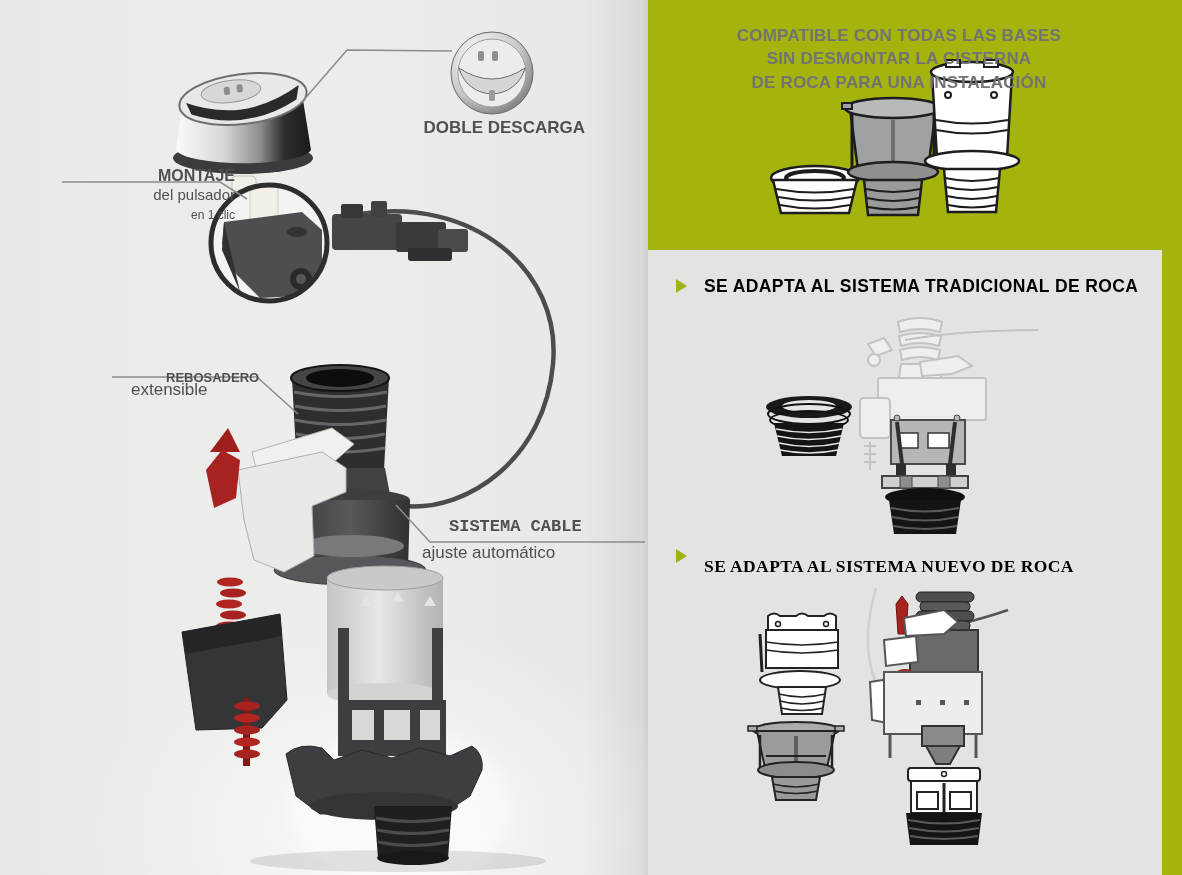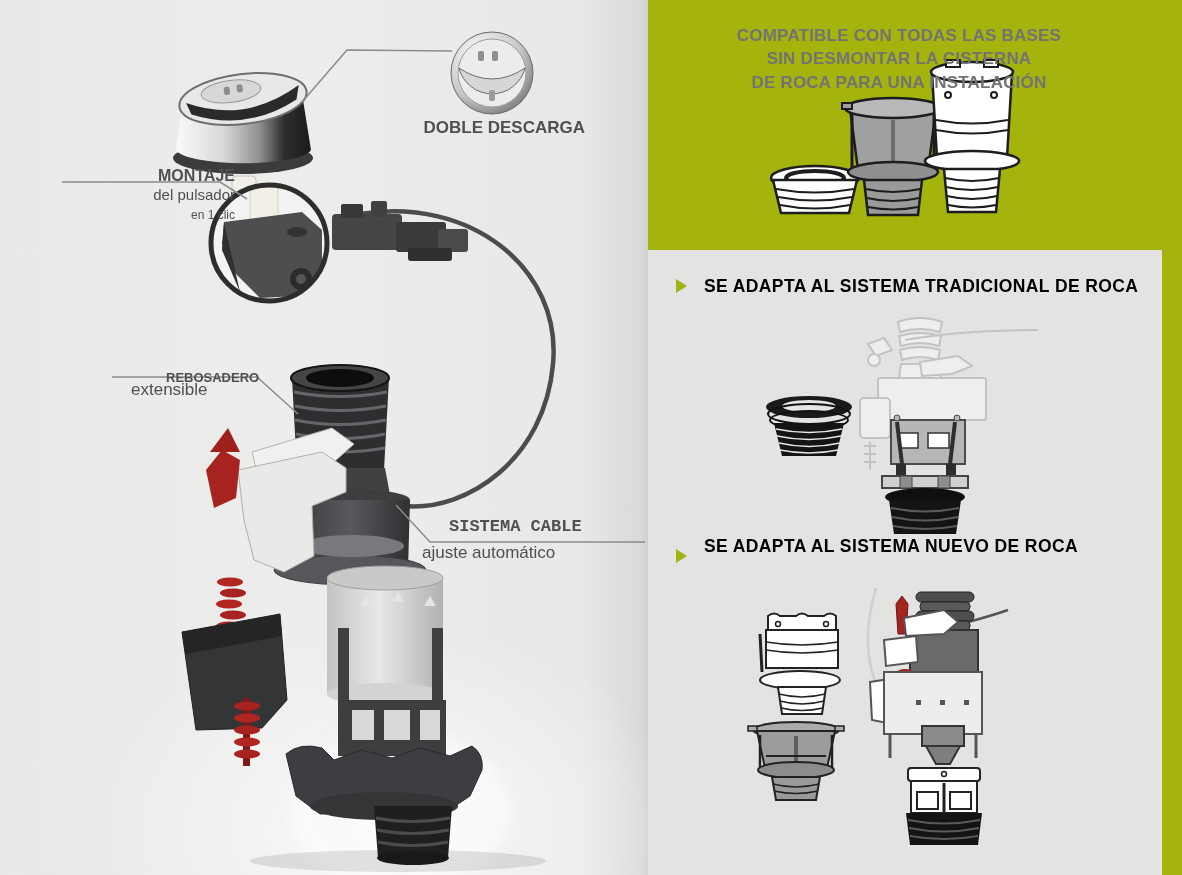--- a/index.html
+++ b/index.html
@@ -406,15 +406,15 @@
   <div class="green-header">
     <span>COMPATIBLE CON TODAS LAS BASES</span>
     <span>SIN DESMONTAR LA CISTERNA</span>
     <span>DE ROCA PARA UNA INSTALACIÓN</span>
   </div>
 
   <span class="bullet" style="left:676px;top:279px;"></span>
   <div class="section-title" style="left:704px;top:276px;">SE ADAPTA AL SISTEMA TRADICIONAL DE ROCA</div>
 
   <span class="bullet" style="left:676px;top:549px;"></span>
-  <div class="section-title" style="left:704px;top:536px;">SE ADAPTA AL SISTEMA NUEVO DE ROCA</div>
+  <div class="section-title" style="left:704px;top:556px;font-family:Liberation Serif, serif;">SE ADAPTA AL SISTEMA NUEVO DE ROCA</div>
 
 </div>
 
 </body></html>

